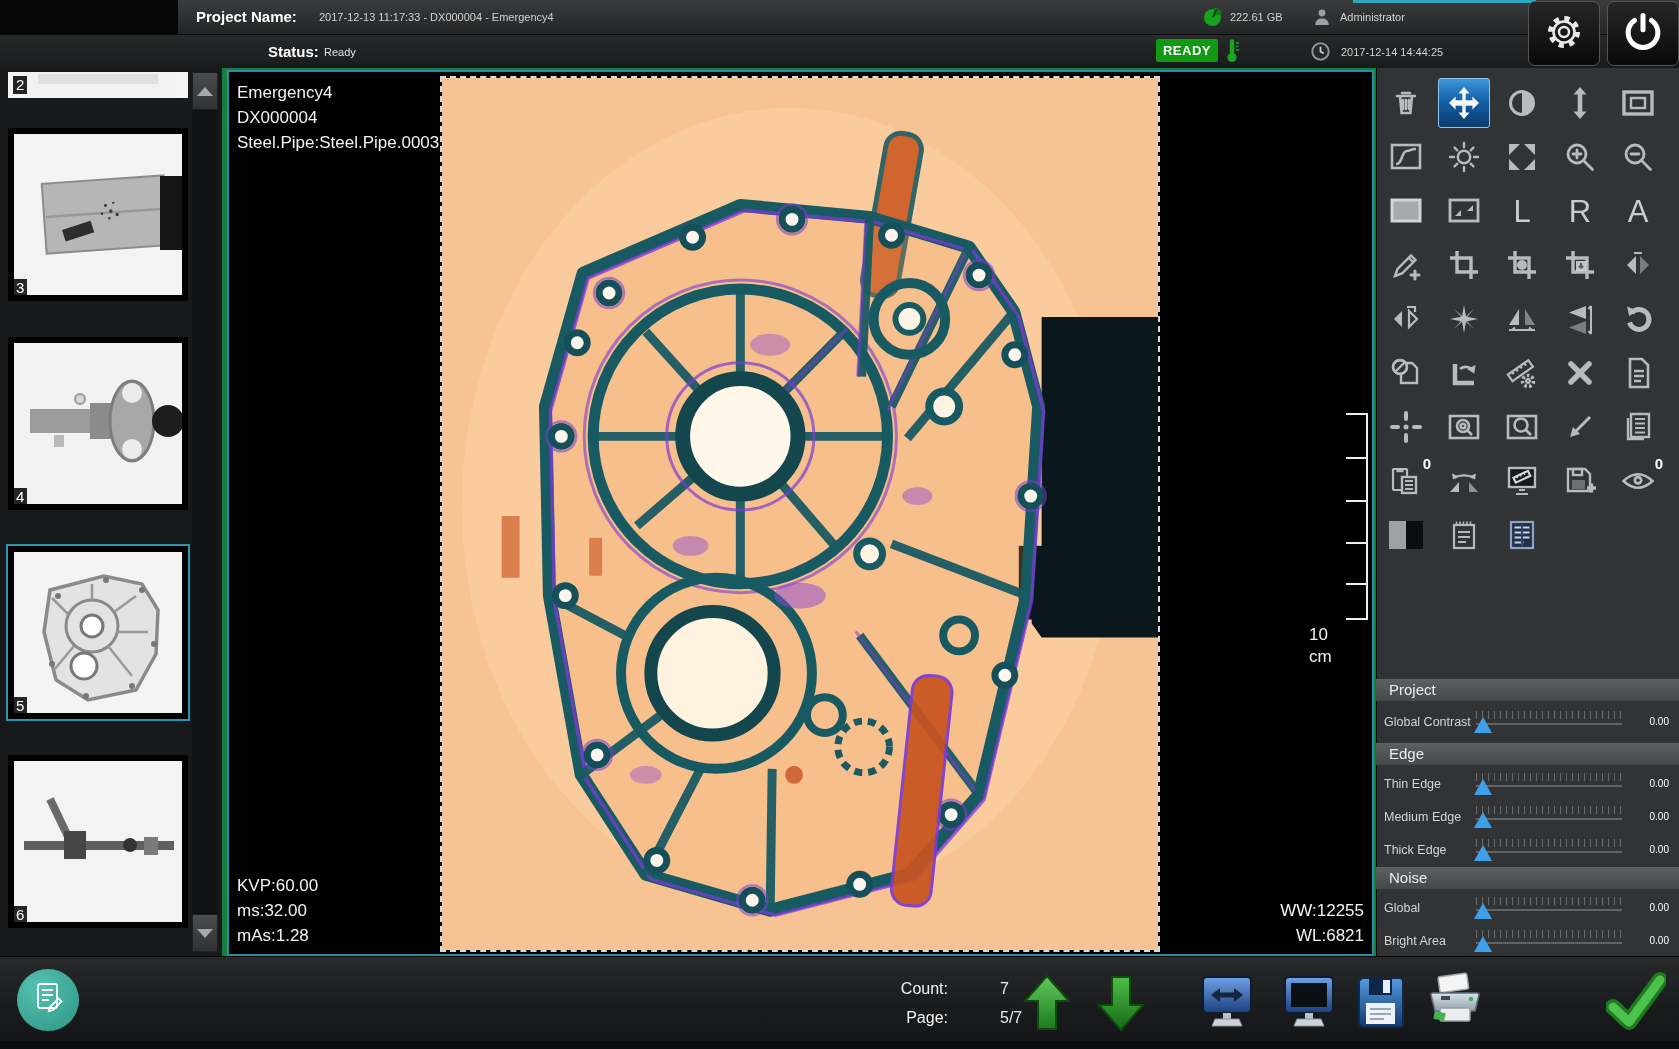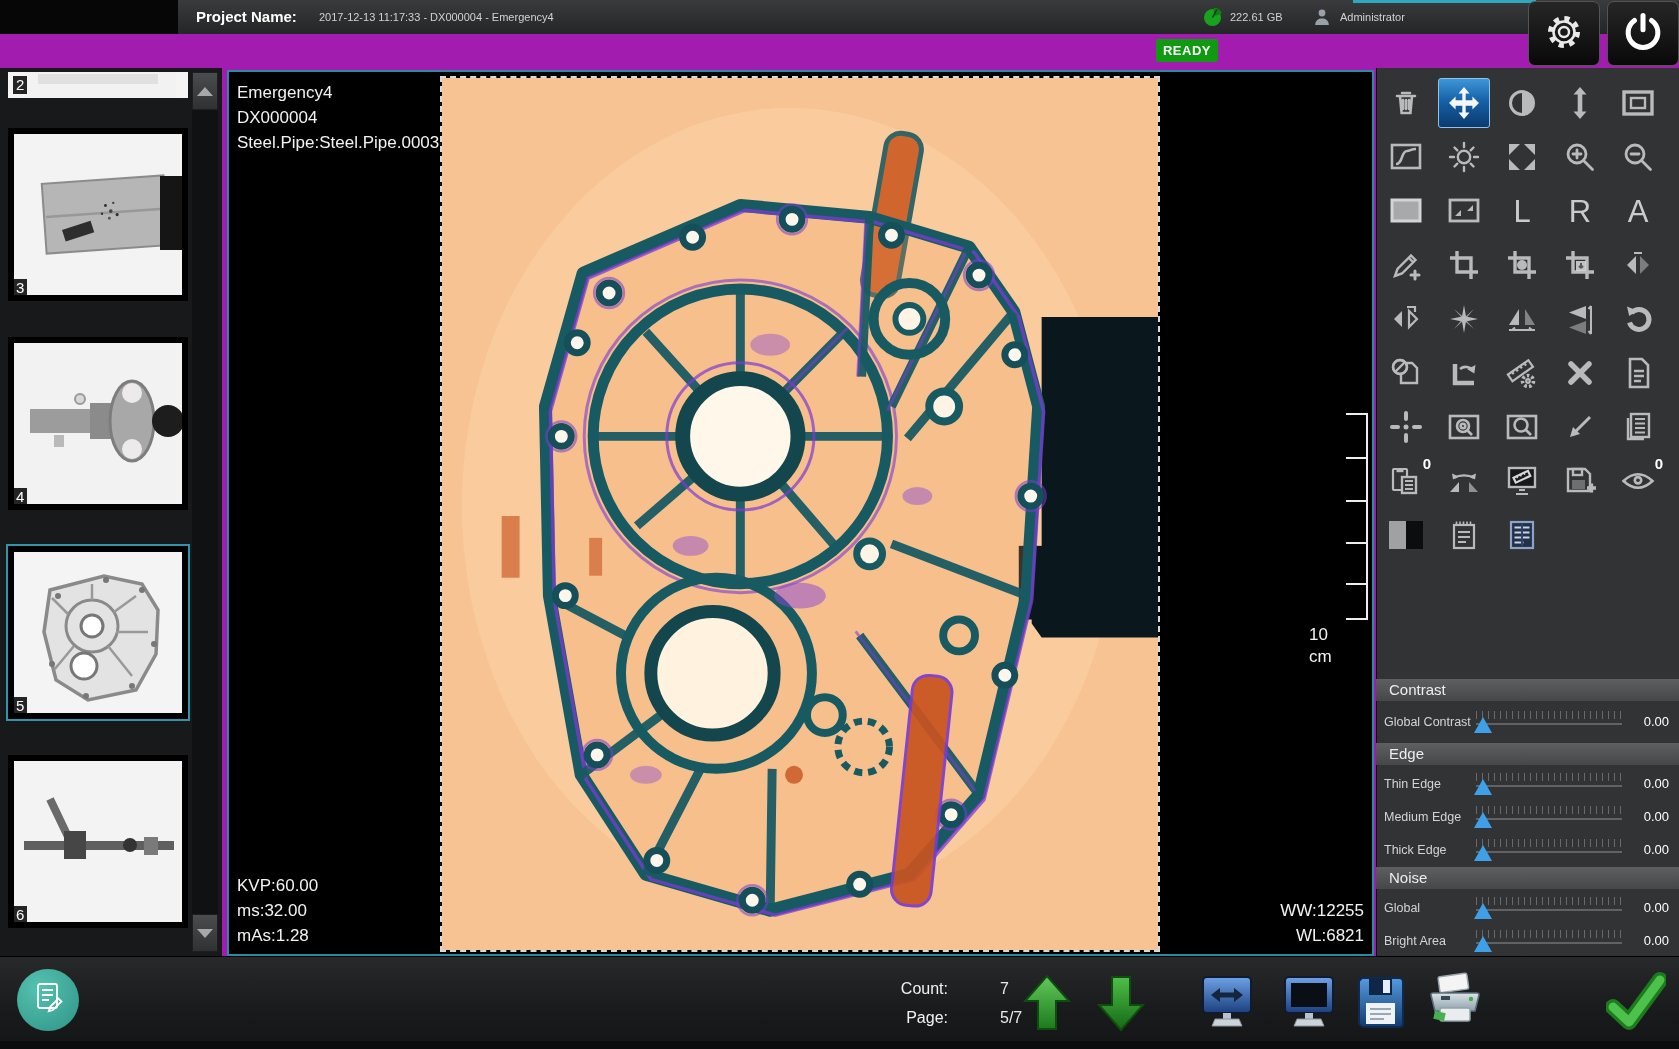--- a/index.html
+++ b/index.html
@@ -1,17 +1,17 @@
 <!DOCTYPE html>
 <html><head>
 <meta charset="utf-8">
 <style>
   html,body{margin:0;padding:0;background:#0b0c0d;}
   body{width:1679px;height:1049px;overflow:hidden;font-family:"Liberation Sans",sans-serif;-webkit-font-smoothing:antialiased;}
-  #app{position:relative;width:1679px;height:1049px;background:#a21caf;}
+  #app{position:relative;width:1679px;height:1049px;background:#15803d;}
   .abs{position:absolute;}
 
   
   #titlebar{left:0;top:0;width:1679px;height:34px;background:linear-gradient(180deg,#393b3c,#242526);}
   #logo-block{left:0;top:0;width:178px;height:34px;background:#060607;}
   #statusbar{left:0;top:34px;width:1679px;height:34px;background:linear-gradient(180deg,#28292b,#181a1b);border-top:1px solid #0c0d0d;box-sizing:border-box;}
   .bar-label{color:#ffffff;font-weight:bold;font-size:15px;line-height:34px;}
   .bar-value{color:#d2d2d2;font-size:11px;line-height:34px;}
   #teal-strip{left:1353px;top:0;width:183px;height:3px;background:#2fa7bf;}
   .sysbtn{top:1px;width:72px;height:65px;background:linear-gradient(180deg,#262626,#090909);border:1px solid #545454;border-radius:7px;box-sizing:border-box;display:flex;align-items:center;justify-content:center;z-index:30;}
@@ -50,21 +50,21 @@
 
   
   #adjust{left:1376px;top:679px;width:303px;}
   .shead{position:absolute;left:0;width:303px;height:22px;background:linear-gradient(180deg,#5d5f61,#454749);color:#ededed;font-size:15px;line-height:22px;padding-left:13px;box-sizing:border-box;}
   .srow{position:absolute;left:0;width:303px;height:34px;}
   .slabel{position:absolute;left:8px;top:0;width:92px;color:#d4d4d4;font-size:12.5px;line-height:34px;}
   .strack{position:absolute;left:100px;top:4px;width:146px;height:28px;}
   .sticks{position:absolute;left:0;top:2px;width:146px;height:8px;background:repeating-linear-gradient(90deg,#7a7c7e 0 1px,transparent 1px 6px);opacity:.75;}
   .sline{position:absolute;left:0;top:14px;width:146px;height:2px;background:#606264;}
   .sthumb{position:absolute;left:-2px;top:8px;width:0;height:0;border-left:9px solid transparent;border-right:9px solid transparent;border-bottom:16px solid #3fa0ea;}
-  .sval{position:absolute;right:10px;top:0;width:44px;text-align:right;color:#fff;font-size:13px;line-height:34px;}
+  .sval{position:absolute;right:10px;top:0;width:44px;text-align:right;color:#fff;font-size:10px;line-height:34px;}
 
   
   #bottombar{left:0;top:956px;width:1679px;height:93px;background:linear-gradient(180deg,#27292b,#1a1b1d 55%,#141517);border-top:1px solid #000;box-sizing:border-box;}
   #bottombar::after{content:"";position:absolute;left:0;bottom:0;width:100%;height:8px;background:#0b0c0d;}
   #notebtn{left:17px;top:12px;width:62px;height:62px;border-radius:50%;background:radial-gradient(circle at 35% 30%,#55c2b0,#2f9486);display:flex;align-items:center;justify-content:center;}
   .cntrow{position:absolute;left:862px;display:flex;color:#f2f2f2;font-size:16px;line-height:20px;gap:40px;}
   .cntrow .lab{width:86px;text-align:right;}
   .cntrow .val{margin-left:12px;color:#e8e8e8;}
   .bbicon{display:flex;align-items:center;justify-content:center;}
 </style>
@@ -88,20 +88,38 @@
     <span class="abs" style="left:1313px;top:8px;">
       <svg width="18" height="18" viewBox="0 0 18 18">
           <circle cx="9" cy="5" r="3.4" fill="#9aa1a8"></circle>
           <path d="M2.2 17c0-4.8 3.3-6.6 6.8-6.6s6.8 1.8 6.8 6.6z" fill="#9aa1a8"></path>
         </svg>
     </span>
     <span class="abs bar-value" style="left:1340px;">Administrator</span>
     <div class="abs" id="teal-strip"></div>
   </div>
 
+  <div class="abs" id="statusbar">
+    <span class="abs bar-label" style="left:268px;">Status:</span>
+    <span class="abs bar-value" style="left:324px;color:#e3e3e3;">Ready</span>
+    <span class="abs" style="left:1224px;top:4px;">
+      <svg width="17" height="26" viewBox="0 0 17 26">
+          <path d="M8 2.5v11" stroke="#18a51f" stroke-width="4.5" stroke-linecap="round" fill="none"></path>
+          <circle cx="8" cy="18.5" r="4.6" fill="#18a51f"></circle>
+          <path d="M12 4h3M12 7.5h2.2M12 11h3" stroke="#18a51f" stroke-width="1.4"></path>
+        </svg>
+    </span>
+    <span class="abs" style="left:1311px;top:7px;">
+      <svg width="19" height="19" viewBox="0 0 19 19">
+          <circle cx="9.5" cy="9.5" r="8.2" stroke="#8d9298" stroke-width="2" fill="#23262a"></circle>
+          <path d="M9.5 4.8V9.5l3.2 2.1" stroke="#c8ccd0" stroke-width="1.8" fill="none"></path>
+        </svg>
+    </span>
+    <span class="abs bar-value" style="left:1341px;">2017-12-14 14:44:25</span>
+  </div>
   <div class="abs" id="ready-badge">READY</div>
 
   <div class="abs sysbtn" style="left:1528px;">
     <span>
       <svg width="44" height="44" viewBox="0 0 44 44" fill="none">
           <circle cx="22" cy="22" r="13" stroke="#e9e9e9" stroke-width="6" stroke-dasharray="5 5.2"></circle>
           <circle cx="22" cy="22" r="10.5" stroke="#e9e9e9" stroke-width="2.6"></circle>
           <circle cx="22" cy="22" r="5" stroke="#e9e9e9" stroke-width="2.4"></circle>
         </svg>
     </span>
@@ -600,21 +618,21 @@
     <div class="tcell">
         <svg width="36" height="36" viewBox="0 0 36 36" fill="none">
           <rect x="7" y="5" width="22" height="26" fill="#223048" stroke="#8fa3c8" stroke-width="2.2"></rect>
           <path d="M10.5 10.5h15M10.5 15.5h15M10.5 20.5h15M10.5 25.5h9" stroke="#c7d3e8" stroke-width="2"></path>
           <path d="M18 7v22" stroke="#33446a" stroke-width="2"></path>
         </svg>
       </div>
   </div>
 
   <div class="abs" id="adjust">
-    <div class="shead" style="top:0;"><span>Contrast</span></div>
+    <div class="shead" style="top:0;"><span>Project</span></div>
     <div class="srow" style="top:26px;">
       <span class="slabel">Global Contrast</span>
       <div class="strack">
           <div class="sticks"></div>
           <div class="sline"></div>
           <div class="sthumb"></div>
         </div>
       <span class="sval">0.00</span>
     </div>
     <div class="shead" style="top:64px;"><span>Edge</span></div>

